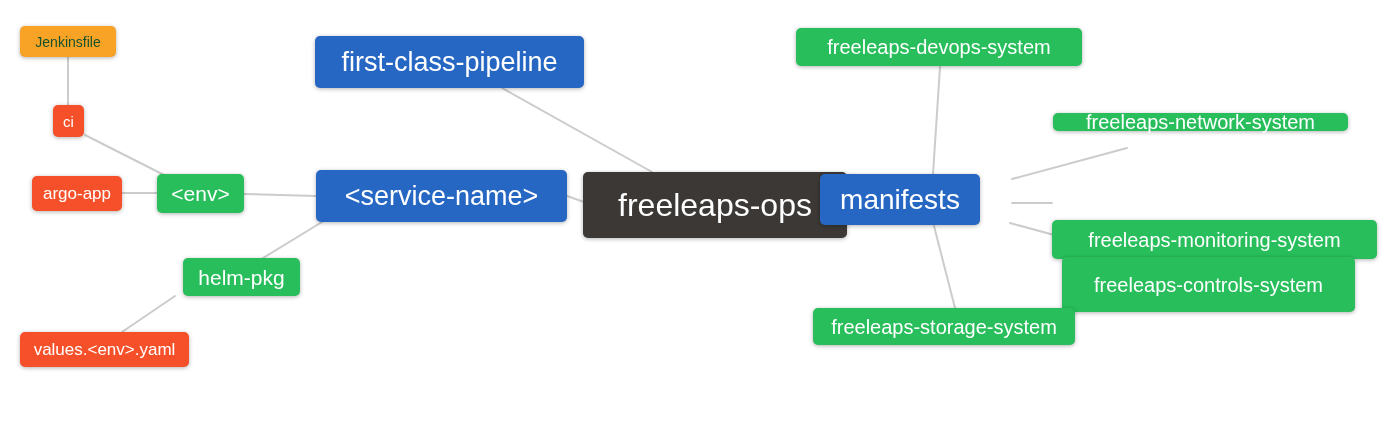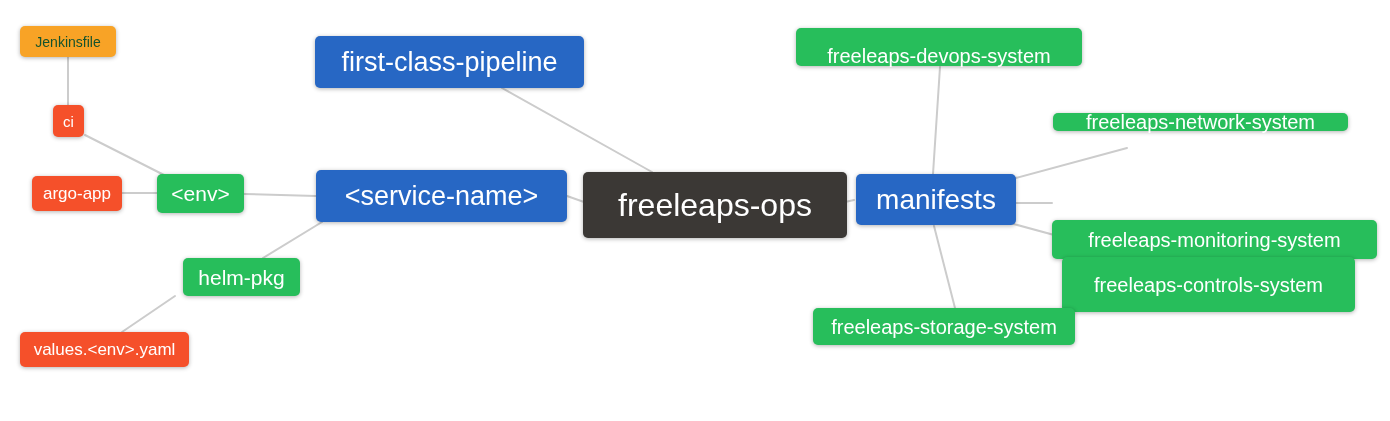--- a/index.html
+++ b/index.html
@@ -79,24 +79,24 @@
       </div>
       <div class="node" style="left: 315px; top: 36px; width: 269px; height: 52px; font-size: 27px; background: rgb(39, 103, 196); color: rgb(255, 255, 255);">
         <span>first-class-pipeline</span>
       </div>
       <div class="node" style="left: 316px; top: 170px; width: 251px; height: 52px; font-size: 27px; background: rgb(39, 103, 196); color: rgb(255, 255, 255);">
         <span>&lt;service-name&gt;</span>
       </div>
       <div class="node" style="left: 583px; top: 172px; width: 264px; height: 66px; font-size: 32px; background: rgb(59, 56, 53); color: rgb(255, 255, 255);">
         <span>freeleaps-ops</span>
       </div>
-      <div class="node" style="left: 856px; top: 174px; width: 160px; height: 51px; font-size: 28px; background: rgb(39, 103, 196); color: rgb(255, 255, 255);">
+      <div class="node" style="left: 820px; top: 174px; width: 160px; height: 51px; font-size: 28px; background: rgb(39, 103, 196); color: rgb(255, 255, 255);">
         <span>manifests</span>
       </div>
-      <div class="node" style="left: 796px; top: 28px; width: 286px; height: 38px; font-size: 20px; background: rgb(39, 190, 91); color: rgb(255, 255, 255); align-items: flex-end;">
+      <div class="node" style="left: 796px; top: 28px; width: 286px; height: 38px; font-size: 20px; background: rgb(39, 190, 91); color: rgb(255, 255, 255);">
         <span>freeleaps-devops-system</span>
       </div>
       <div class="node" style="left: 1053px; top: 113px; width: 295px; height: 18px; font-size: 20px; background: rgb(39, 190, 91); color: rgb(255, 255, 255);">
         <span>freeleaps-network-system</span>
       </div>
       <div class="node" style="left: 1052px; top: 184px; width: 325px; height: 39px; font-size: 20px; background: rgb(39, 190, 91); color: rgb(255, 255, 255); margin-top: 36px;">
         <span>freeleaps-monitoring-system</span>
       </div>
       <div class="node" style="left: 1062px; top: 257px; width: 293px; height: 55px; font-size: 20px; background: rgb(39, 190, 91); color: rgb(255, 255, 255);">
         <span>freeleaps-controls-system</span>

